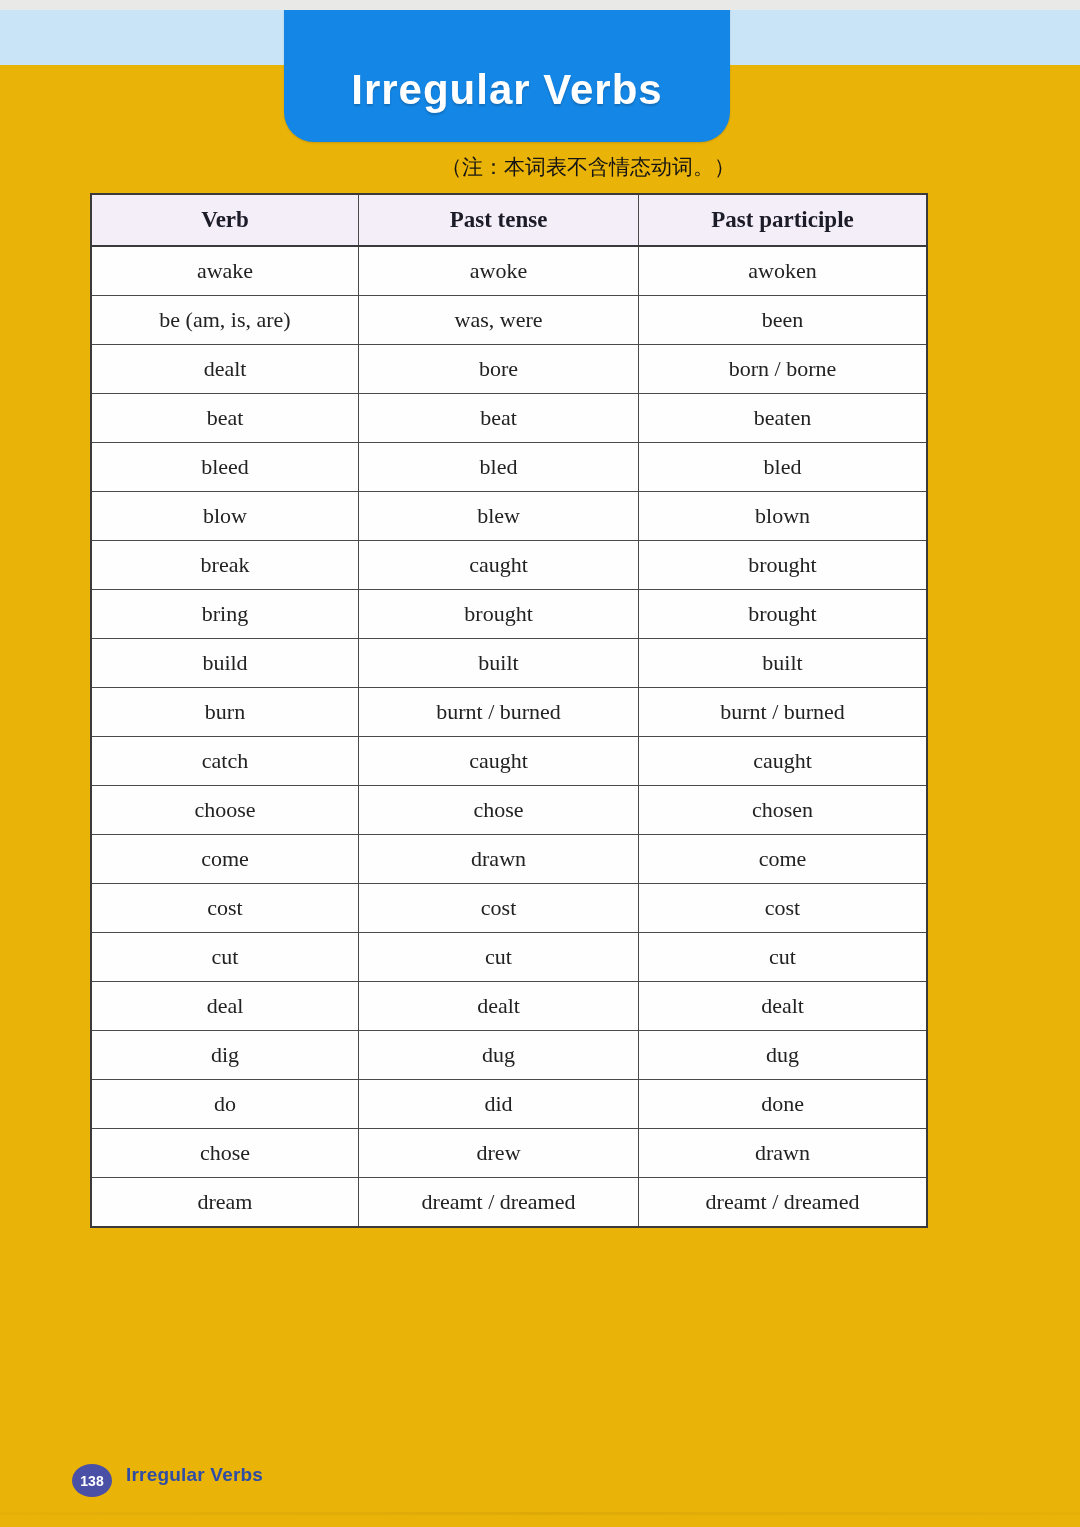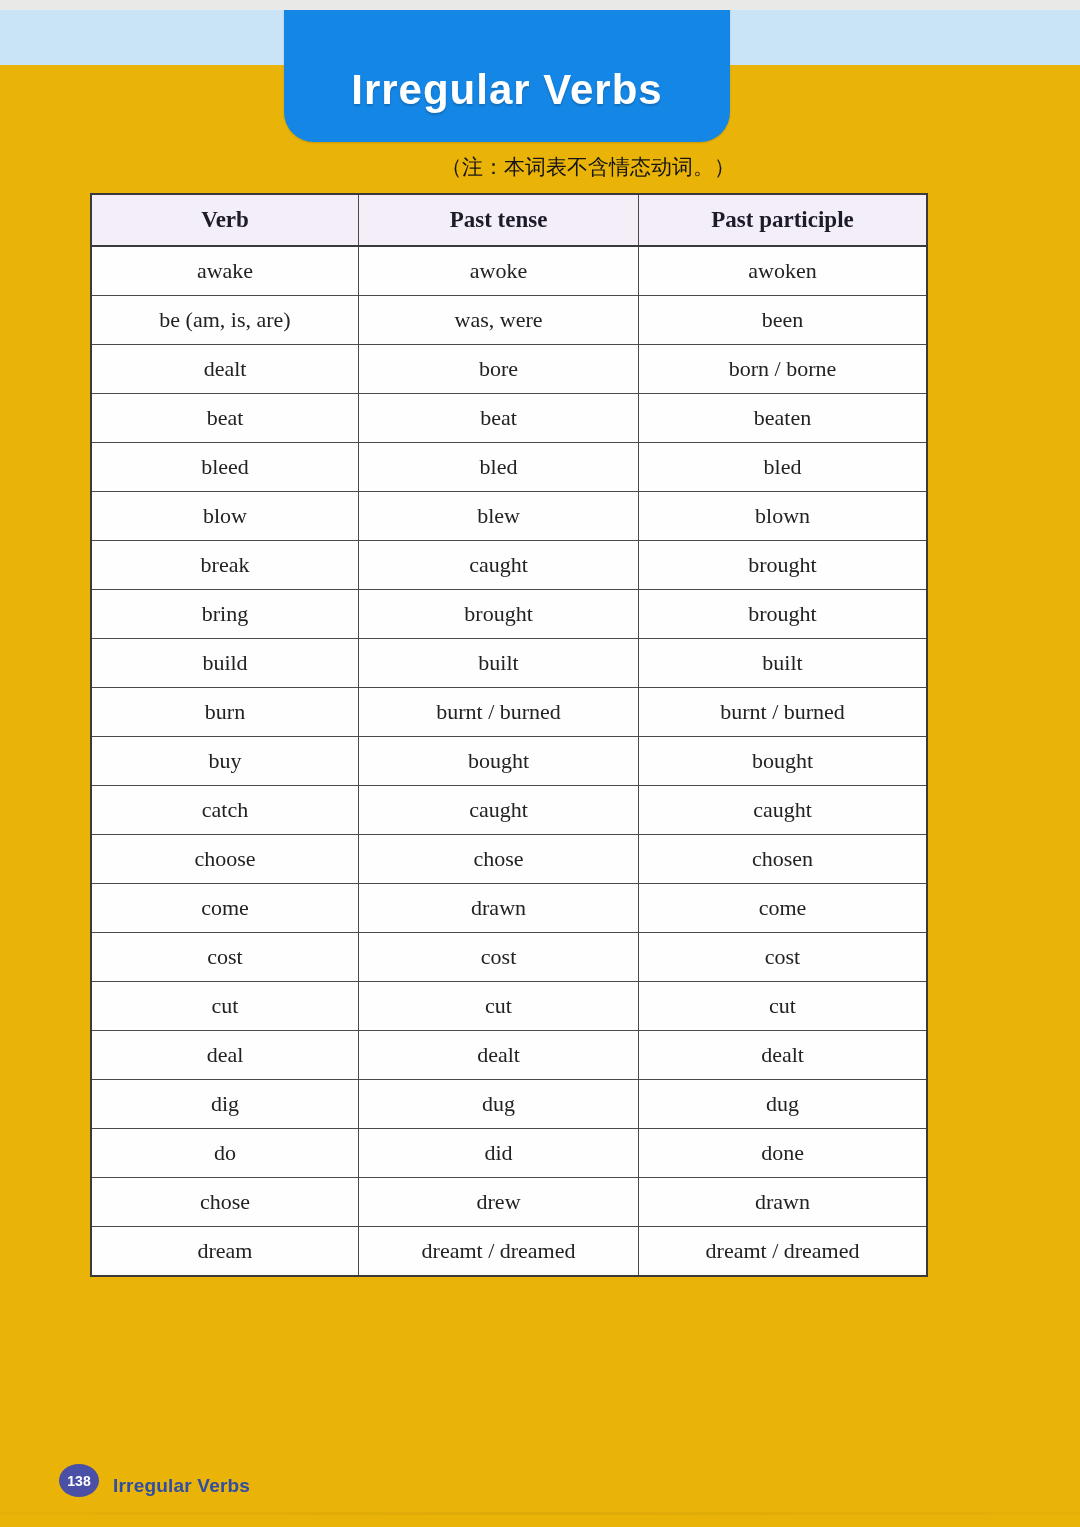--- a/index.html
+++ b/index.html
@@ -87,23 +87,23 @@
   }
   table.verb-table td {
     height: 48px;
     font-size: 22px;
     color: #222222;
   }
 
   
   .footer {
     position: absolute;
-    left: 59px; top: 1454px;
+    left: 72px; top: 1454px;
     display: flex;
-    align-items: flex-end;
+    align-items: flex-start;
     gap: 14px;
   }
   .page-number-badge {
     width: 40px; height: 33px;
     border-radius: 50%;
     background: #4a50a6;
     display: flex;
     align-items: center;
     justify-content: center;
   }
@@ -201,25 +201,20 @@
       <td>build</td>
       <td>built</td>
       <td>built</td>
     </tr>
         <tr>
       <td>burn</td>
       <td>burnt / burned</td>
       <td>burnt / burned</td>
     </tr>
         <tr>
-      <td>buy</td>
-      <td>bought</td>
-      <td>bought</td>
-    </tr>
-        <tr>
       <td>catch</td>
       <td>caught</td>
       <td>caught</td>
     </tr>
         <tr>
       <td>choose</td>
       <td>chose</td>
       <td>chosen</td>
     </tr>
         <tr>

